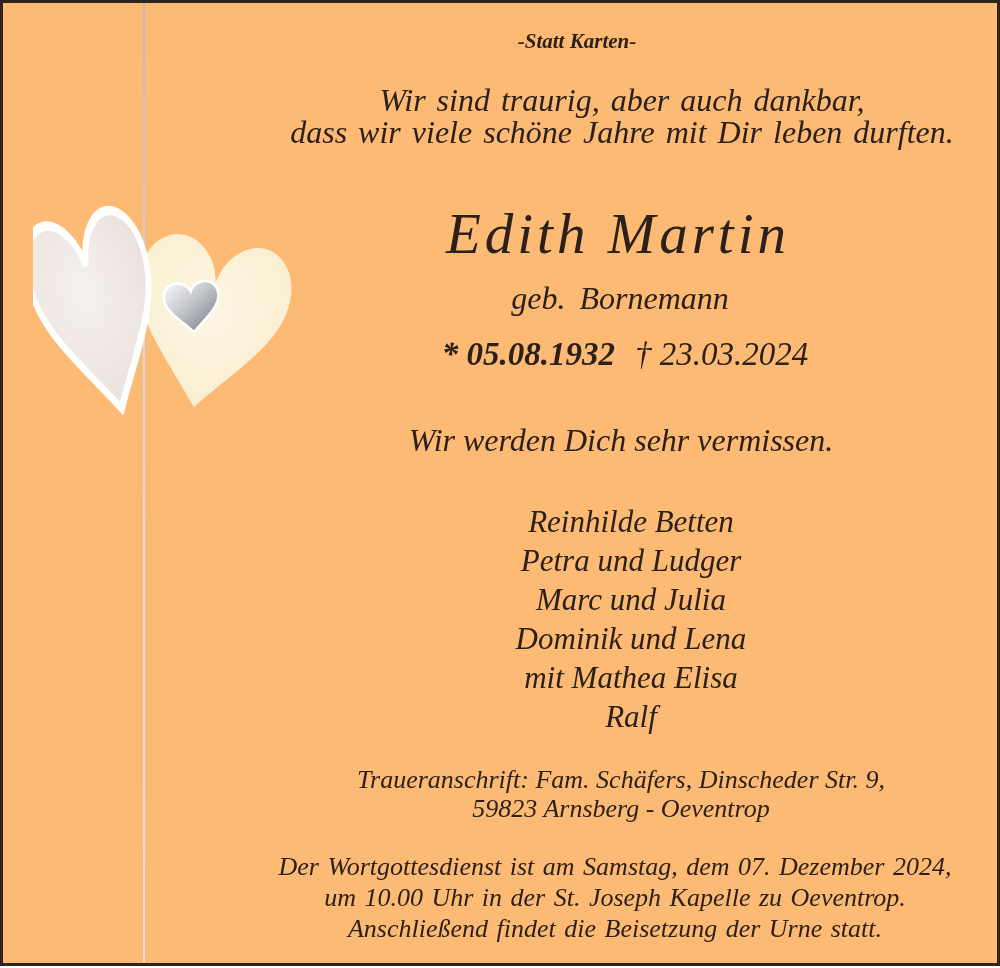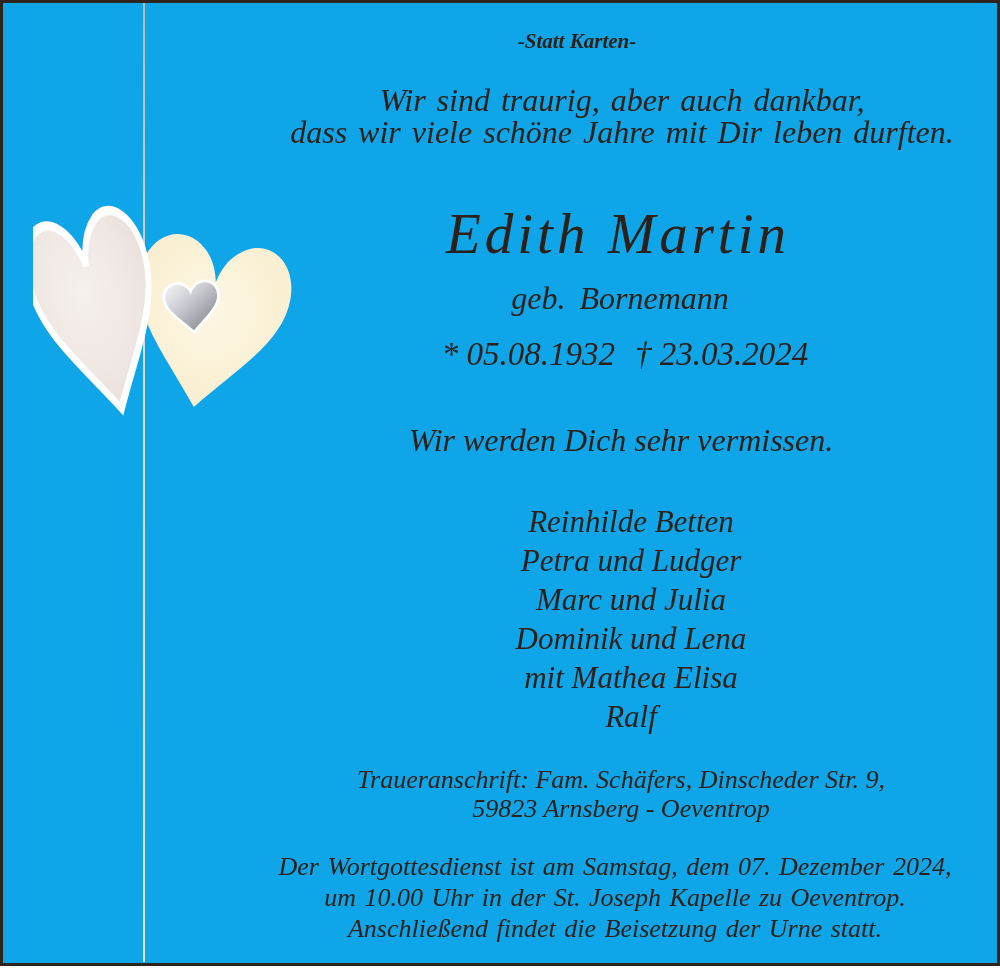--- a/index.html
+++ b/index.html
@@ -1,35 +1,35 @@
 <!DOCTYPE html>
 <html><head>
 <meta charset="utf-8">
 <style>
   html,body{
     margin:0;padding:0;background:#ffffff;
     font-family:"Liberation Serif","DejaVu Serif",serif;
   }
   .sheet{
     position:relative;width:1000px;height:966px;box-sizing:border-box;
-    background:#0ea5e9;border:3px solid #2f241c;overflow:hidden;
+    background:#fdba74;border:3px solid #2f241c;overflow:hidden;
     color:#2c211a;font-style:italic;
   }
   .vline{
     position:absolute;left:140px;top:0;width:2px;height:959px;
     background:linear-gradient(#b9b9b9,#d9d9d9 35%,#e3e3e3);z-index:1;
   }
   .hearts{position:absolute;left:30px;top:192px;z-index:2;}
   .abs{position:absolute;width:1000px;text-align:center;z-index:3;white-space:nowrap;}
   .header{top:26px;left:74px;font-size:21px;font-weight:700;line-height:24px;}
   .intro{top:81px;left:119px;font-size:32px;line-height:32px;word-spacing:3px;}
   .name{top:201px;left:115px;font-size:57px;line-height:60px;letter-spacing:4px;}
   .geb{top:278px;left:117px;font-size:32px;line-height:34px;word-spacing:6px;}
   .dates{top:333px;left:122px;font-size:33px;line-height:36px;}
-  .dates .birth{margin-right:20px;}
+  .dates .birth{margin-right:20px;font-weight:bold;}
   .farewell{top:419px;left:118px;font-size:32px;line-height:36px;}
   .mourners{top:499px;left:128px;font-size:31px;line-height:39px;}
   .address{top:762px;left:118px;font-size:26px;line-height:29px;}
   .service{top:848px;left:112px;font-size:26px;line-height:31px;word-spacing:2px;}
 </style>
 </head>
 <body>
 
 <div class="sheet">
 

